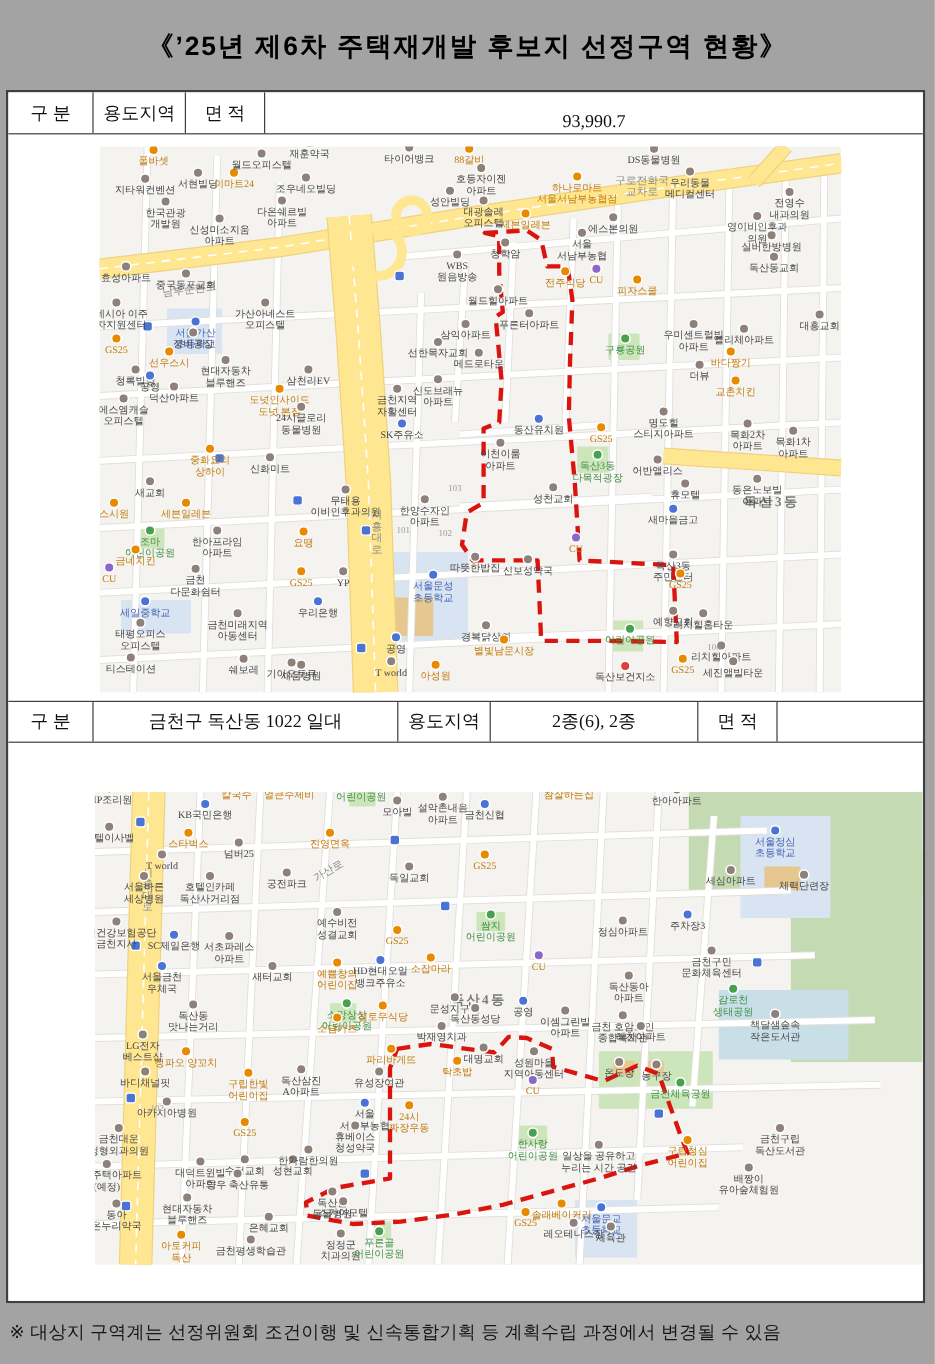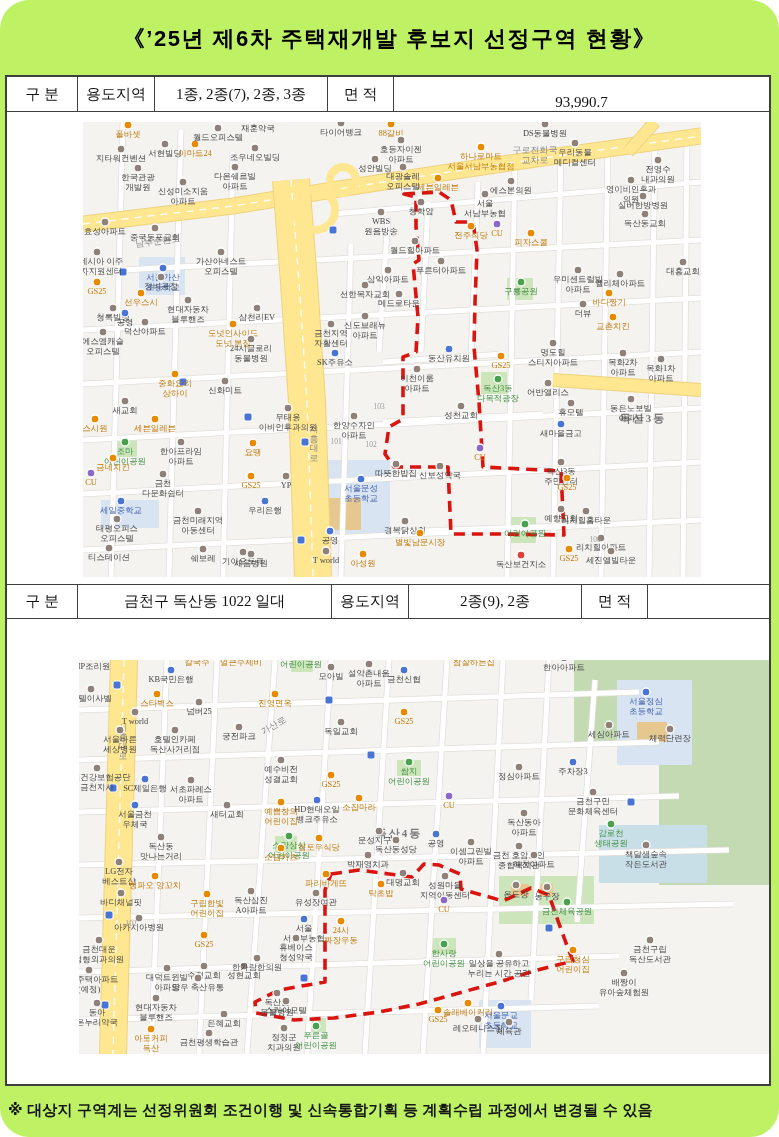--- a/index.html
+++ b/index.html
@@ -1,47 +1,46 @@
 <!DOCTYPE html>
 <html><head>
 <meta charset="utf-8">
 <style>
   html,body{margin:0;padding:0;background:#fff;}
   body{width:779px;height:1137px;position:relative;overflow:hidden;
        font-family:"Liberation Sans","DejaVu Sans",sans-serif;color:#111;}
-  .page{position:absolute;inset:0;background:#bef264;border-radius:29px;}
+  .page{position:absolute;inset:0;background:#a3a3a3;}
   .title{position:absolute;top:24px;left:0;width:779px;text-align:center;
          font-size:22px;font-weight:800;letter-spacing:1.5px;color:#000;}
   .tbl{position:absolute;left:5px;top:75px;width:766px;height:1011px;
        border:2px solid #3f3f3f;box-sizing:border-box;background:#fff;font-family:Liberation Serif, serif;}
   .hrow{position:absolute;left:0;width:100%;height:35px;display:flex;
         box-sizing:border-box;border-bottom:1.5px solid #3f3f3f;background:#fff;z-index:3;}
   .hrow.second{border-top:1.5px solid #3f3f3f;}
   .cell{display:flex;align-items:center;justify-content:center;font-size:15px;
         box-sizing:border-box;border-right:1.5px solid #3f3f3f;white-space:nowrap;}
   .cell.last{border-right:none;margin-top:16px;}
   .c1{width:71px}.c2{width:254px}.c3{width:77px}.c4{width:173px}.c5{width:66px}.c6{flex:1}
   .mapcell{position:absolute;left:0;width:100%;background:#fff;overflow:hidden;}
   .mapbox{position:absolute;}
   svg{display:block}
   .footnote{position:absolute;left:8px;top:1101px;width:766px;font-size:15px;
-            font-weight:700;letter-spacing:0.2px;color:#161616;}
+            font-weight:400;letter-spacing:0.2px;color:#161616;}
 </style>
 </head>
 <body>
 
 <div class="page">
   <div class="title">《’25년 제6차 주택재개발 후보지 선정구역 현황》</div>
 
   <div class="tbl">
 
     <div class="hrow first" style="top:0">
       <div class="cell c1">구 분</div>
       <div class="cell c3">용도지역</div>
-      <div class="cell c4">1종, 2종(7), 2종, 3종</div>
       <div class="cell c5">면 적</div>
       <div class="cell c6 last">93,990.7</div>
     </div>
 
     <div class="mapcell" style="top:35px;height:472px">
       <div class="mapbox" style="left:76px;top:10px">
         <svg id="map0" viewBox="0 0 618 455" width="618" height="455">
             <rect x="0" y="0" width="618" height="455" fill="#f4f3f0"></rect>
             <rect x="56" y="135" width="46" height="38" fill="#d8e4f2" rx="1"></rect>
             <rect x="18" y="378" width="58" height="28" fill="#d8e4f2" rx="1"></rect>
@@ -351,21 +350,21 @@
             <text x="296" y="287" text-anchor="middle" font-size="7.5" fill="#9a9a9a" font-weight="500" letter-spacing="0"><tspan x="296" y="287">103</tspan></text>
             <text x="512" y="420" text-anchor="middle" font-size="7.5" fill="#9a9a9a" font-weight="500" letter-spacing="0"><tspan x="512" y="420">106</tspan></text>
           </svg>
       </div>
     </div>
 
     <div class="hrow second" style="top:507px">
       <div class="cell c1">구 분</div>
       <div class="cell c2">금천구 독산동 1022 일대</div>
       <div class="cell c3">용도지역</div>
-      <div class="cell c4">2종(9), 2종</div>
+      <div class="cell c4">2종(6), 2종</div>
       <div class="cell c5">면 적</div>
     </div>
 
     <div class="mapcell" style="top:542px;height:465px">
       <div class="mapbox" style="left:72px;top:41px">
         <svg id="map1" viewBox="0 0 690 394" width="690" height="394">
             <rect x="0" y="0" width="690" height="394" fill="#f4f3f0"></rect>
             <rect x="495" y="0" width="195" height="85" fill="#c3dab2" rx="1"></rect>
             <rect x="580" y="50" width="110" height="175" fill="#c3dab2" rx="1"></rect>
             <rect x="538" y="20" width="75" height="85" fill="#d8e4f2" rx="1"></rect>

